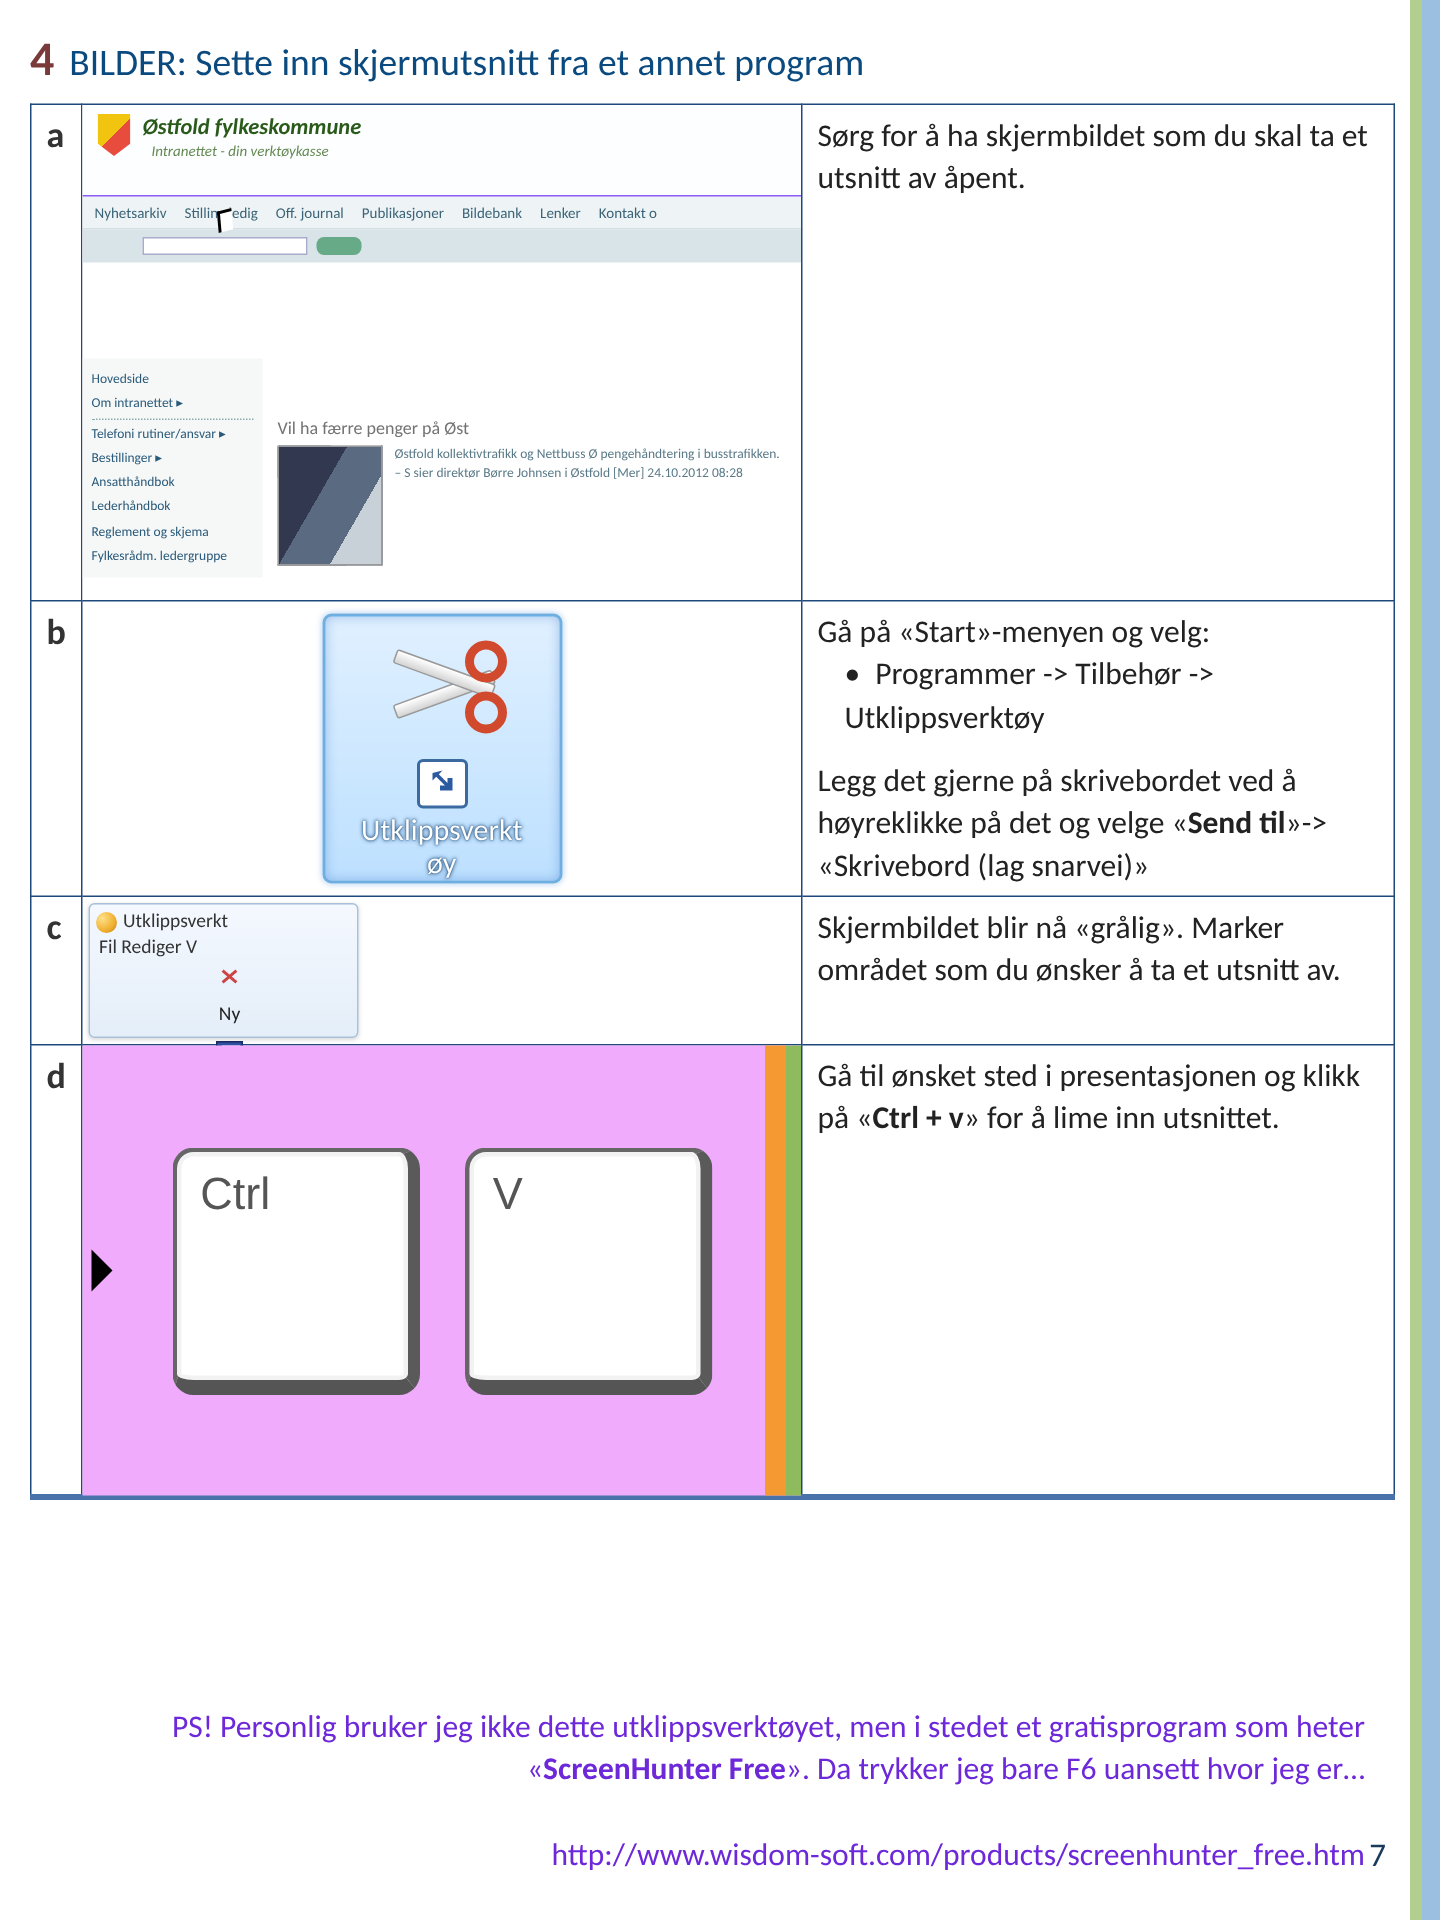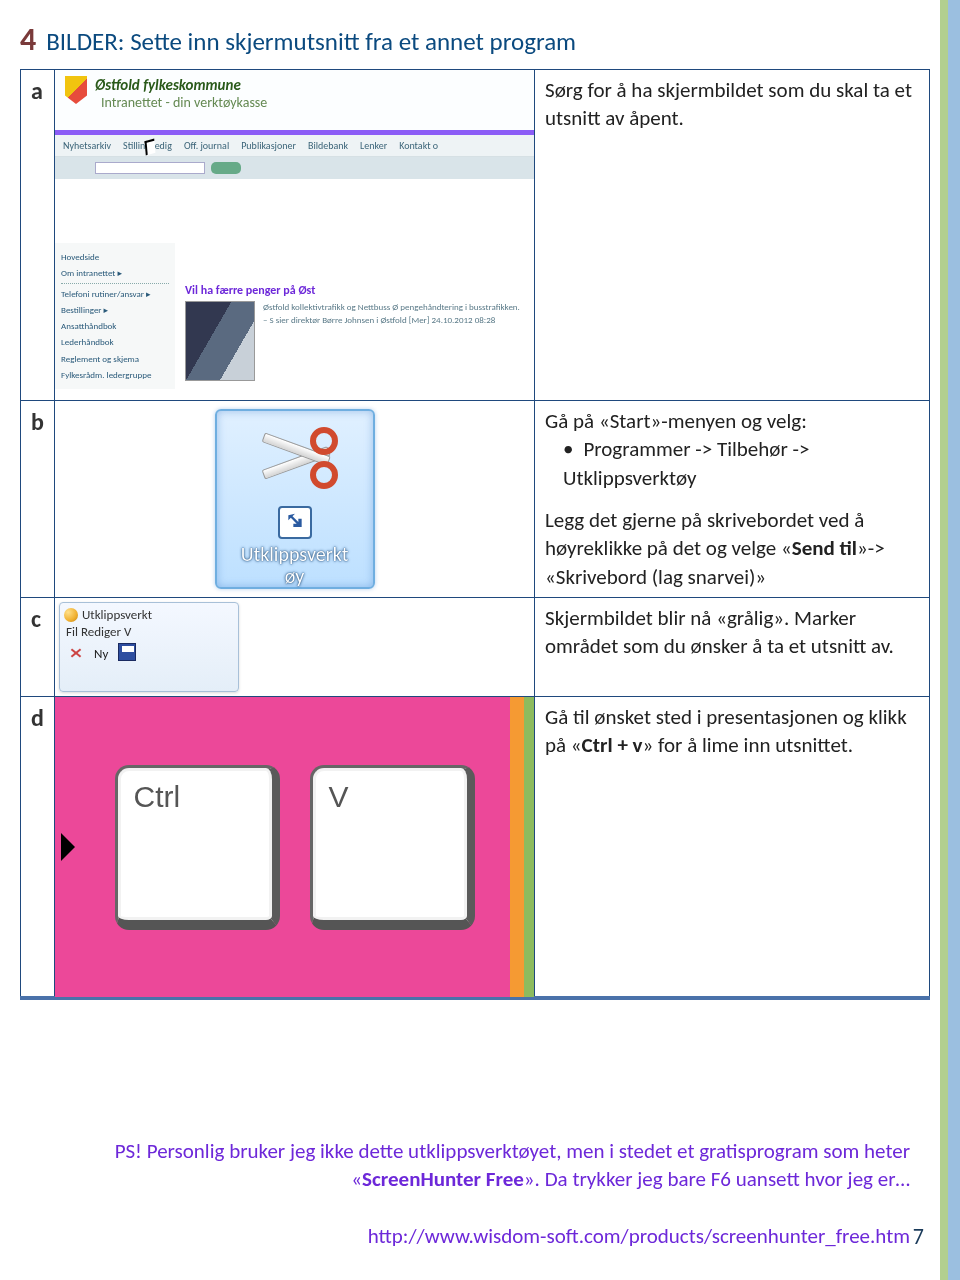--- a/index.html
+++ b/index.html
@@ -103,38 +103,39 @@
     clip-path: polygon(0 0, 100% 0, 100% 70%, 50% 100%, 0 70%);
   }
   .intranet .site-name {
     color: #2a5a1a;
     font-style: italic;
     font-size: 15px;
     font-weight: 600;
   }
   .intranet .site-tag {
     color: #658a53;
-    font-size: 14px;
+    font-style: italic;
+    font-size: 10px;
     margin-left: 6px;
   }
   .intranet .cursor {
     width: 10px; height: 14px;
     background: #fff;
     border-left: 2px solid #000;
     border-top: 2px solid #000;
     transform: rotate(-15deg) skewX(-10deg);
     position: absolute;
     top: 70px; left: 90px;
   }
   .intranet .menubar {
     display: flex;
     gap: 12px;
     padding: 4px 8px;
     background: #eef3f5;
-    border-top: 5px solid #8b5cf6;
+    border-top: 1px solid #8b5cf6;
     border-bottom: 1px solid #d6e0e4;
     color: #3b6478;
     font-size: 10px;
   }
   .intranet .searchbar {
     background: #d9e4e9;
     height: 22px;
     display: flex;
     align-items: center;
     padding-left: 40px;
@@ -160,21 +161,21 @@
   }
   .intranet .sidebar .sep {
     border-top: 1px dotted #8aa;
     margin: 2px 0;
   }
   .intranet .content {
     flex: 1;
     padding: 8px 10px;
   }
   .intranet .article-title {
-    color: #6d28d9; font-size: 12px; font-weight: 700; margin-bottom: 4px; margin-top: 11px;
+    color: #737373; font-size: 12px; font-weight: 400; margin-bottom: 4px; margin-top: 11px;
   }
   .intranet .article {
     display: flex; gap: 8px;
   }
   .intranet .photo {
     width: 130px; height: 80px;
     background: linear-gradient(120deg, #323850 40%, #5a6a80 40% 70%, #c8d0d8 70%);
     border: 1px solid #999;
   }
   .intranet .article-text {
@@ -243,39 +244,39 @@
     margin: 4px;
     font-size: 13px;
     padding: 4px 0 0 4px;
     box-shadow: 0 1px 3px rgba(0,0,0,.15);
   }
   .snip-menu .titlebar {
     display: flex; align-items: center; gap: 4px; color: #333;
   }
   .snip-menu .ball { width: 14px; height: 14px; border-radius: 50%; background: radial-gradient(circle at 30% 30%, #ffe08a, #f0b030 60%, #c08010); }
   .snip-menu .menurow { color: #333; padding: 2px 2px 4px 2px; }
-  .snip-menu .toolbar { display: flex; align-items: flex-end; gap: 10px; padding-left: 4px; }
+  .snip-menu .toolbar { display: flex; align-items: center; gap: 10px; padding-left: 4px; flex-direction: column; }
   .snip-menu .miniscissors {
     width: 16px; height: 16px;
     position: relative;
   }
   .snip-menu .miniscissors::before, .snip-menu .miniscissors::after {
     content: ''; position: absolute; width: 12px; height: 2px; background: #c44; top: 7px; left: 2px;
   }
   .snip-menu .miniscissors::after { transform: rotate(40deg); }
   .snip-menu .miniscissors::before { transform: rotate(-40deg); }
   .snip-menu .save {
     width: 18px; height: 18px; background: #2e4ea0; border: 1px solid #1a2a60; position: relative;
   }
   .snip-menu .save::after { content: ''; position: absolute; top: 2px; left: 3px; width: 12px; height: 6px; background: #fff; }
 
   
   .keys {
     width: 100%; height: 300px;
-    background: #ec4899;
+    background: #f0abfc;
     display: flex;
     align-items: center;
     justify-content: center;
     gap: 30px;
     position: relative;
   }
   .keys .leftedge {
     position: absolute; left: 6px; top: 50%; transform: translateY(-50%);
     width: 0; height: 0;
     border-top: 14px solid transparent;

